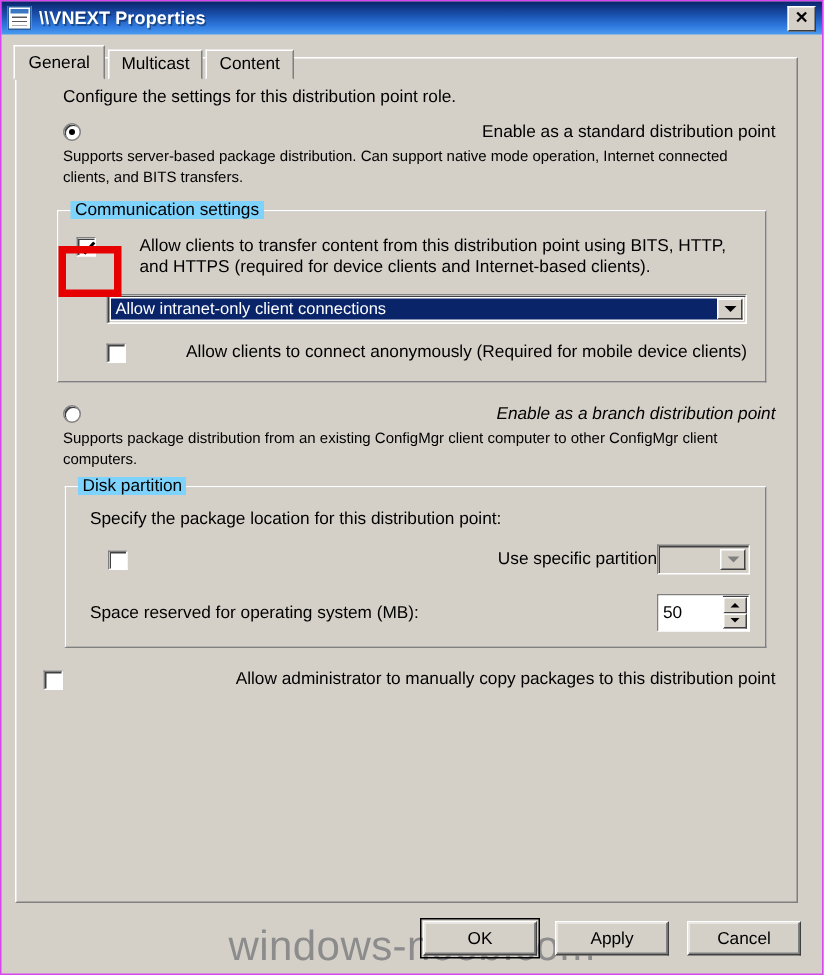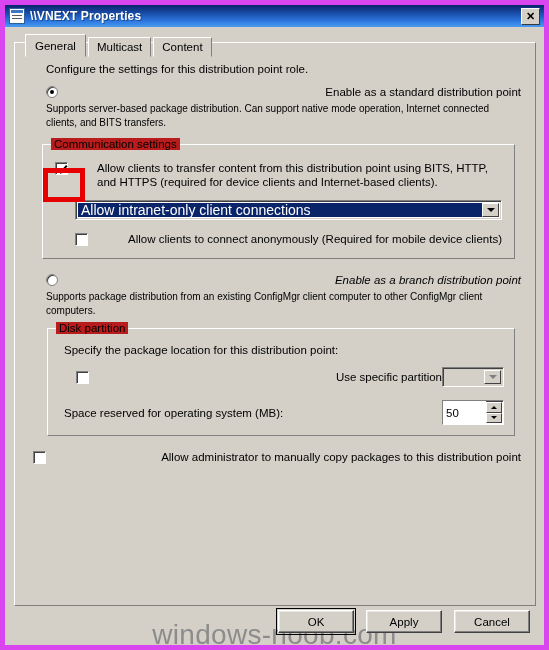--- a/index.html
+++ b/index.html
@@ -9,21 +9,21 @@
     overflow: hidden;
     background: #d4d0c8;
     font-family: "Liberation Sans", sans-serif;
   }
 
   #dialog {
     position: absolute;
     left: 0; top: 0;
     width: 549px; height: 650px;
     background: #d4d0c8;
-    border: 5px solid #d946ef;
+    border: 1px solid #d946ef;
     display: flex;
     flex-direction: column;
   }
 
   
   #titlebar {
     height: 22px;
     flex: 0 0 22px;
     background: linear-gradient(to bottom, #0a246a 0%, #1c56b5 45%, #2f7ae0 75%, #4a9bf0 100%);
     display: flex;
@@ -71,21 +71,21 @@
     font-size: 11px; font-weight: bold;
     color: #000; cursor: default;
     font-family: "Liberation Sans", sans-serif;
     line-height: 1;
     margin-right: 2px;
   }
 
   
   #tabstrip {
     flex: 0 0 auto;
-    padding: 8px 0 0 20px;
+    padding: 8px 0 0 8px;
     display: flex;
     align-items: flex-end;
     height: 30px;
     position: relative;
     z-index: 3;
   }
   .tab {
     height: 20px;
     padding: 0 8px;
     margin-right: 2px;
@@ -186,42 +186,42 @@
   .group > .group-inner {
     border: 1px solid;
     border-color: #ffffff #808080 #808080 #ffffff;
     position: absolute;
     left: -1px; top: -1px; right: -1px; bottom: -1px;
     pointer-events: none;
   }
   .group-title {
     position: absolute;
     top: -7px; left: 8px;
-    background: #b91c1c;
+    background: #7dd3fc;
     padding: 0 3px;
     font-size: 11.5px;
     z-index: 2;
   }
 
   
   .combo {
     height: 20px;
     border: 1px solid;
     border-color: #808080 #ffffff #ffffff #808080;
     box-shadow: inset 1px 1px 0 #404040, inset -1px -1px 0 #d4d0c8;
     background: #ffffff;
     display: flex;
     align-items: stretch;
     position: relative;
   }
   .combo .combo-text {
     flex: 1 1 auto;
     background: #0a246a;
     color: #ffffff;
-    font-size: 14px;
+    font-size: 11px;
     display: flex; align-items: center;
     padding: 0 3px;
     margin: 2px 0 2px 2px;
     white-space: nowrap;
     overflow: hidden;
   }
   .combo .combo-arrow {
     width: 17px; flex: 0 0 17px;
     margin: 2px 2px 2px 0;
     background: #d4d0c8;

